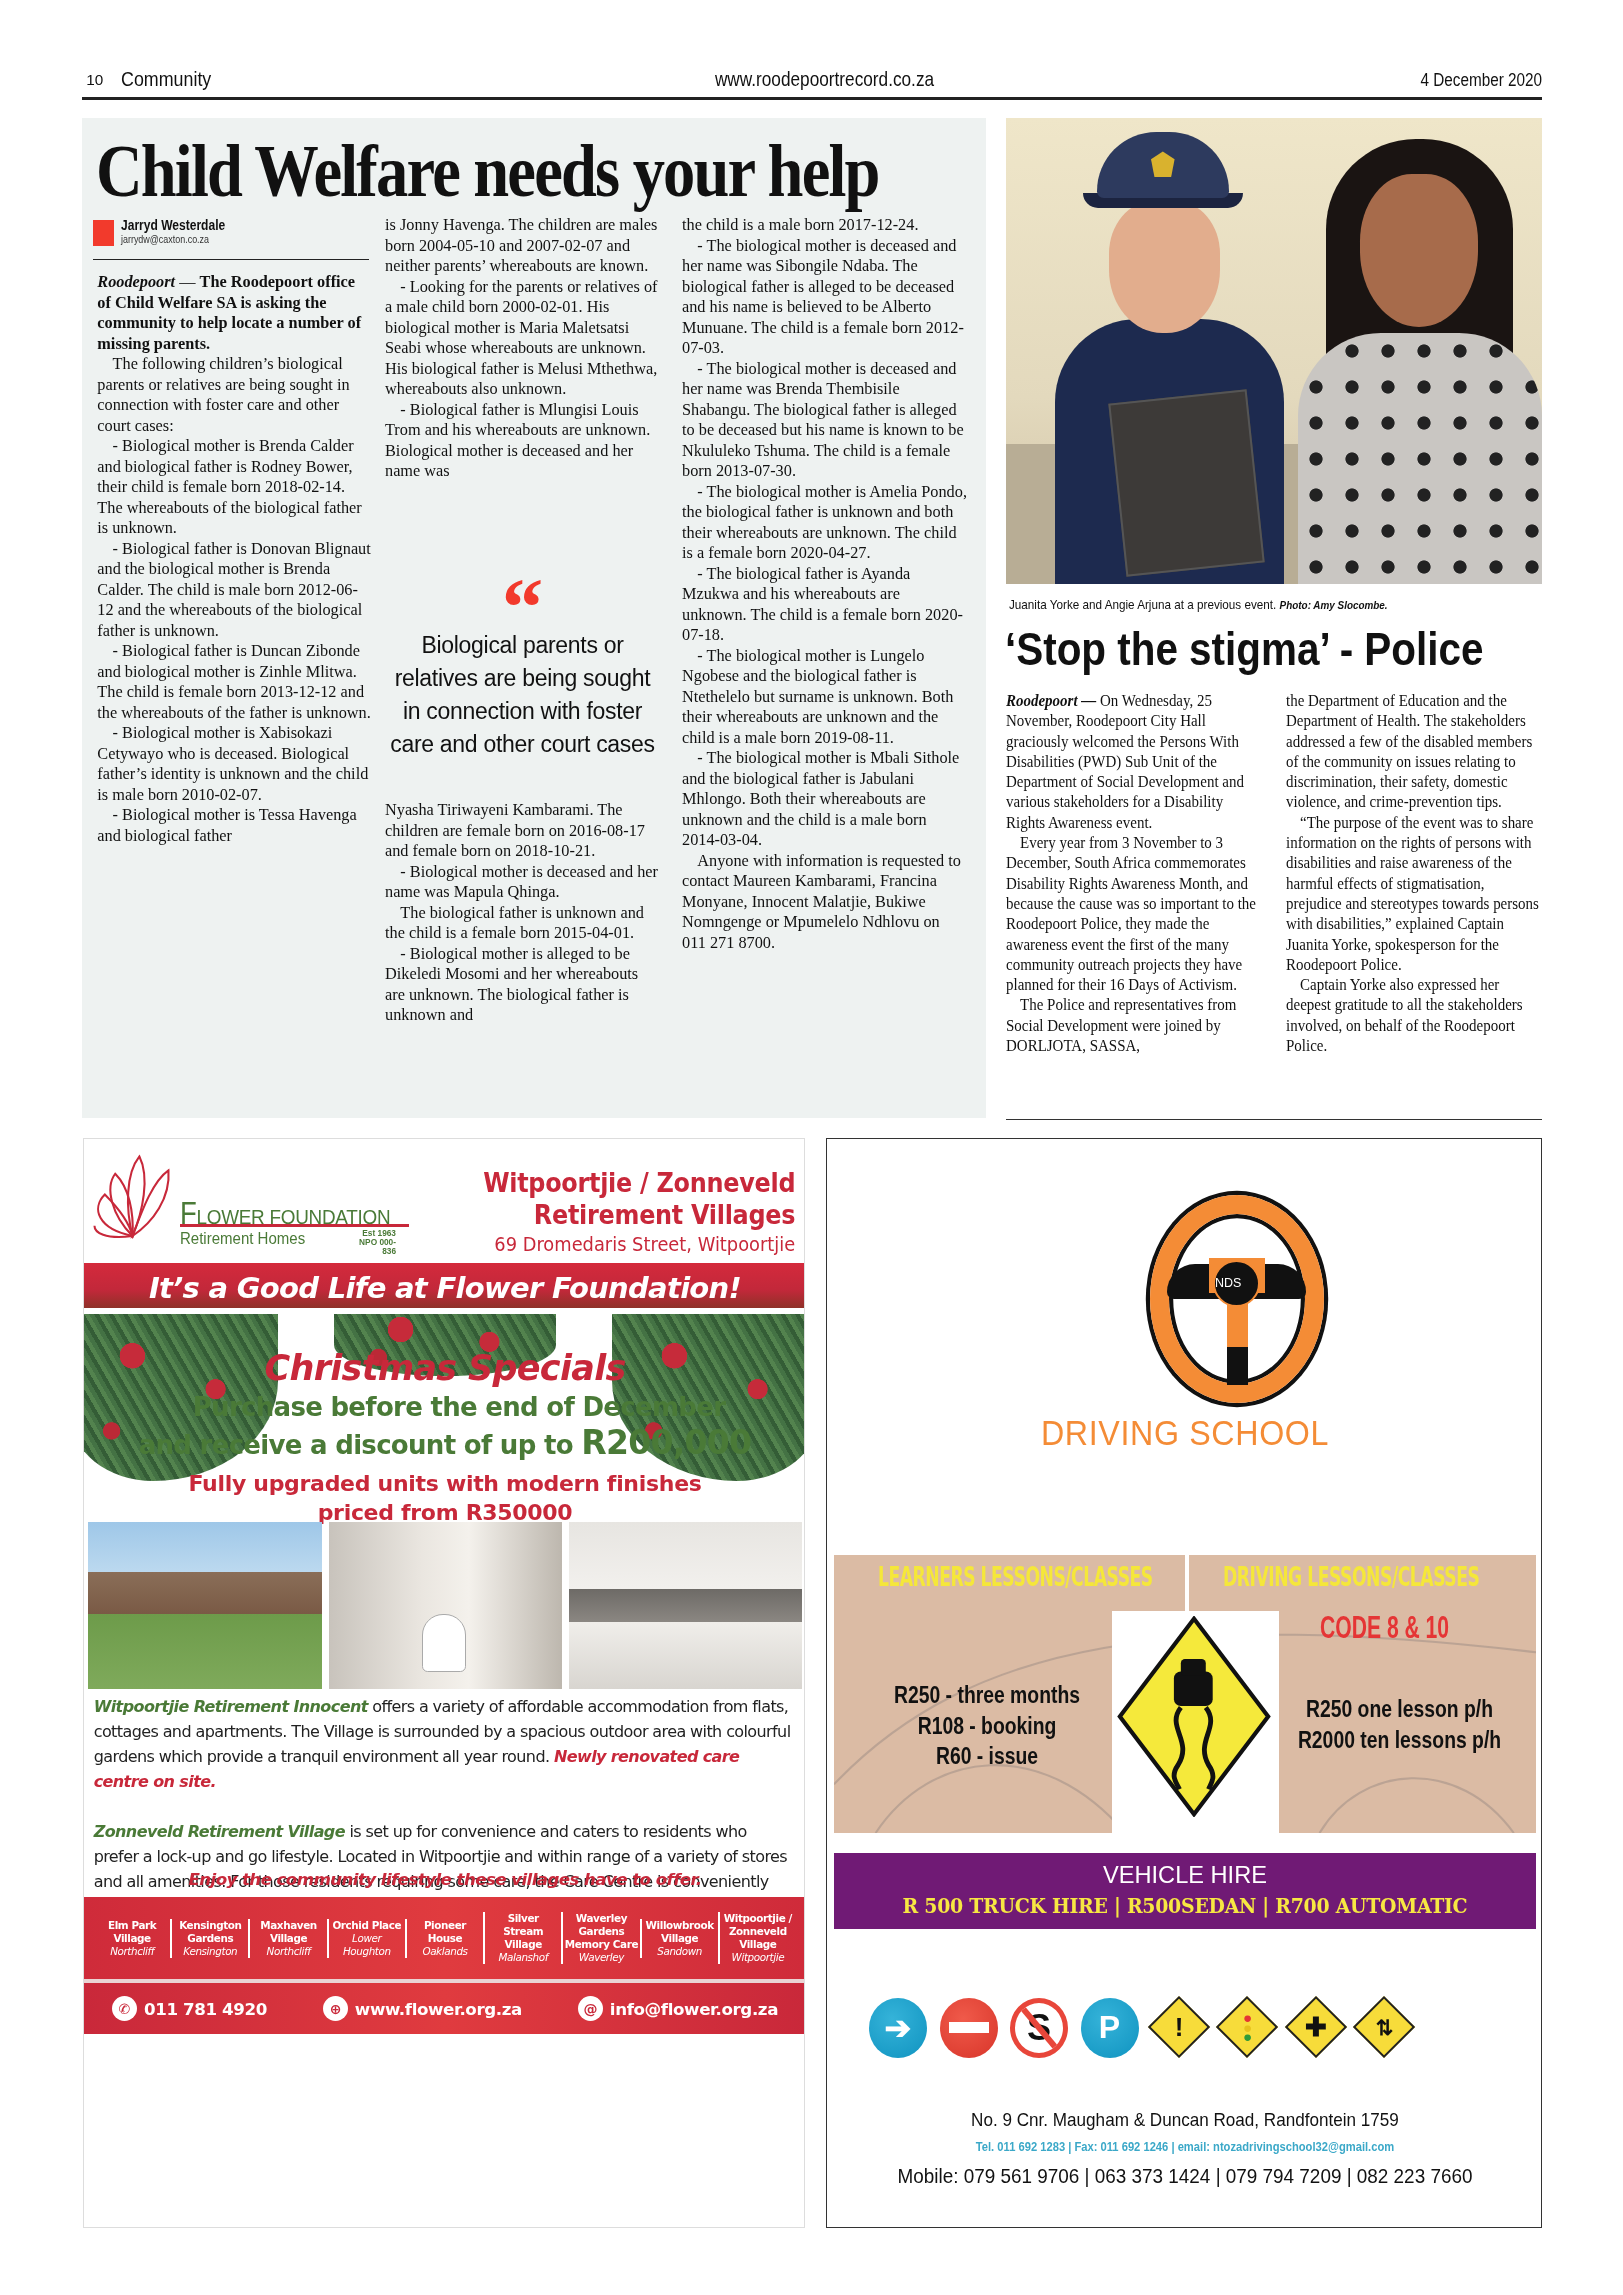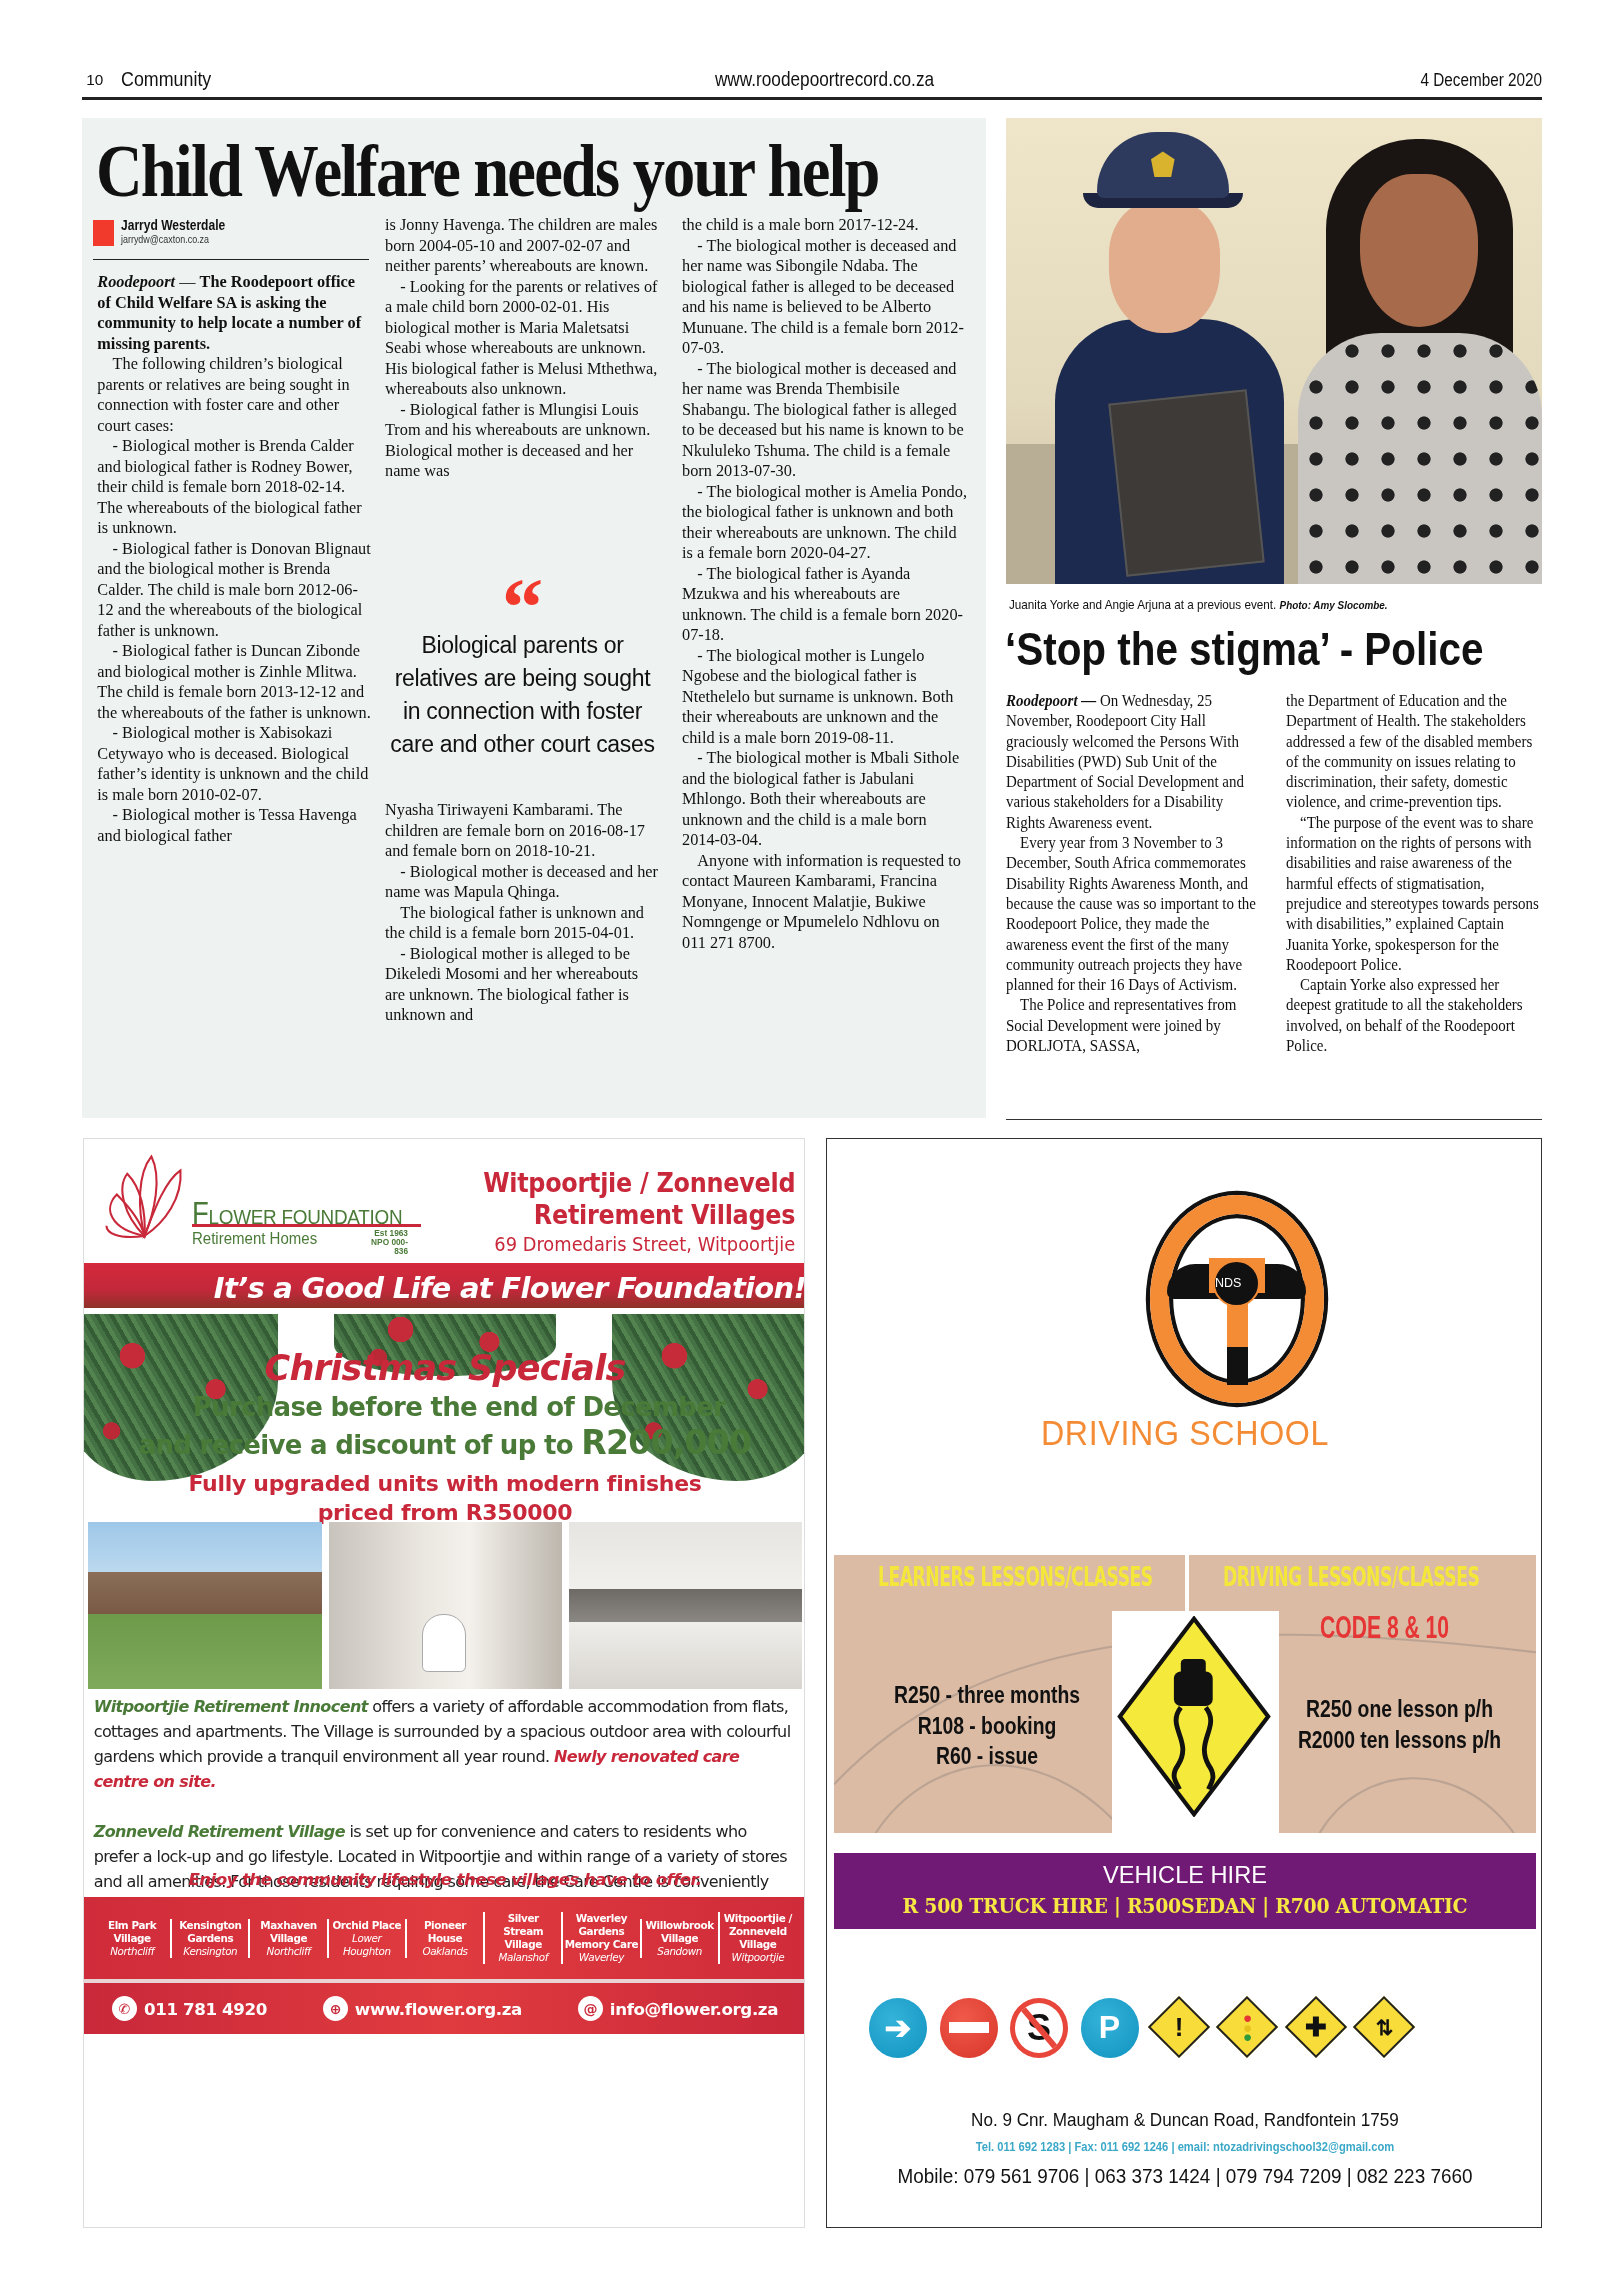--- a/index.html
+++ b/index.html
@@ -57,32 +57,32 @@
   .police-title { position: absolute; left: 1005px; top: 625px; font-family: "Liberation Sans", sans-serif; font-size: 47px; white-space: nowrap; line-height: 1; transform: scaleX(0.86); transform-origin: left; }
   .pol-col { position: absolute; font-size: 16.3px; line-height: 20.3px; transform: scaleX(0.92); transform-origin: left; }
   .pol-col p { text-indent: 15.3px; }
   .pol-col p.noindent { text-indent: 0; }
   .pol-col1 { left: 1006px; top: 691px; width: 278px; }
   .pol-col2 { left: 1286px; top: 691px; width: 278px; }
   .pol-rule { position: absolute; left: 1006px; top: 1119px; width: 536px; height: 1.4px; background: #333; }
 
   
   .ff-ad { position: absolute; left: 83px; top: 1138px; width: 722px; height: 1090px; background: #fff; border: 0.7px solid #ddd; overflow: hidden; font-family: "DejaVu Sans", sans-serif; }
-  .ff-logo { position: absolute; left: 19px; top: 7px; width: 305px; height: 104px; }
+  .ff-logo { position: absolute; left: 7px; top: 7px; width: 305px; height: 104px; }
   .ff-lotus { position: absolute; left: 0; top: 0; width: 83px; height: 97px; }
   .ff-brand { position: absolute; left: 89px; top: 50px; color: #4a7a37; font-family: "Liberation Sans", sans-serif; font-size: 21px; letter-spacing: -0.3px; transform: scaleX(0.9); transform-origin: left; white-space: nowrap; }
   .ff-brand .big { font-size: 30.5px; }
   .ff-bar { position: absolute; left: 89px; top: 78px; width: 229px; height: 2.8px; background: #c8283a; }
   .ff-sub { position: absolute; left: 89px; top: 83px; color: #4a7a37; font-family: "Liberation Sans", sans-serif; font-size: 16.7px; transform: scaleX(0.9); transform-origin: left; white-space: nowrap; }
   .ff-est { position: absolute; left: 264px; top: 83px; color: #4a7a37; font-family: "Liberation Sans", sans-serif; font-size: 8.3px; line-height: 9px; text-align: right; font-weight: bold; }
   .ff-loc { position: absolute; right: 8.3px; top: 28px; text-align: right; color: #c8283a; font-family: "DejaVu Sans", sans-serif; }
   .ff-loc .l1 { font-size: 26px; line-height: 32px; font-weight: bold; letter-spacing: -0.3px; transform: scaleX(0.92); transform-origin: right; }
   .ff-loc .l2 { font-size: 26px; line-height: 32px; font-weight: bold; letter-spacing: -0.3px; transform: scaleX(0.92); transform-origin: right; }
   .ff-loc .l3 { font-size: 19.4px; line-height: 28px; transform: scaleX(0.92); transform-origin: right; }
-  .ff-banner { position: absolute; left: 0; top: 124px; width: 722px; height: 45px; background: linear-gradient(180deg, #d42a3c 0%, #c2283a 60%, #8f3128 100%); color: #fff; text-align: right; font-family: "DejaVu Sans", sans-serif; font-style: italic; font-weight: bold; font-size: 29px; line-height: 51px; letter-spacing: -0.7px; }
+  .ff-banner { position: absolute; left: 0; top: 124px; width: 722px; height: 45px; background: linear-gradient(180deg, #d42a3c 0%, #c2283a 60%, #8f3128 100%); color: #fff; text-align: center; font-family: "DejaVu Sans", sans-serif; font-style: italic; font-weight: bold; font-size: 29px; line-height: 51px; letter-spacing: -0.7px; }
   .ff-xmas { position: absolute; left: 0; top: 175px; width: 722px; height: 208px; background: #fff; overflow: hidden; }
   .garland { position: absolute; top: 0; width: 208px; height: 167px; background:
     radial-gradient(circle at 30% 25%, #c42030 12.5px, transparent 13px),
     radial-gradient(circle at 70% 45%, #c42030 9.7px, transparent 10.4px),
     radial-gradient(circle at 20% 70%, #b81e2c 8.3px, transparent 9px),
     repeating-linear-gradient(60deg, #3a6b3a 0 4.2px, #2a552c 4.2px 8.3px, #4a7d45 8.3px 12.5px);
     border-radius: 0 0 60% 40%; opacity: 0.95; }
   .garland.left { left: -14px; }
   .garland.right { right: -14px; border-radius: 0 0 40% 60%; }
   .garland.mid { left: 250px; width: 222px; height: 62px; border-radius: 0 0 50% 50%; }

